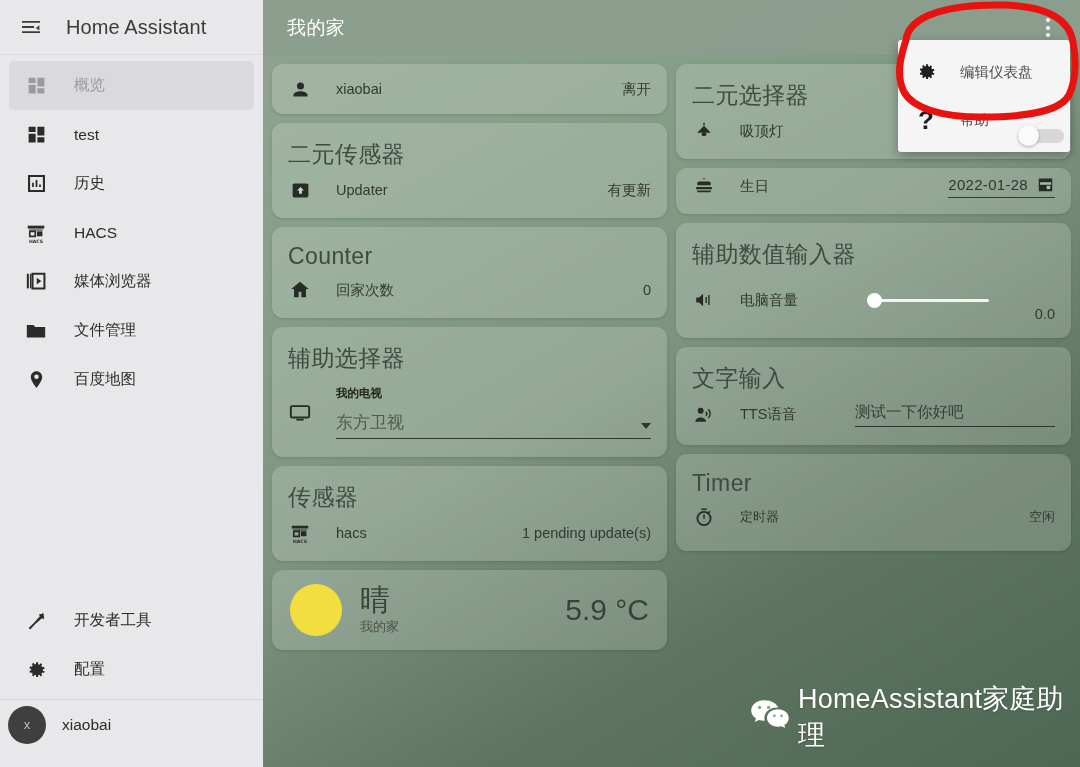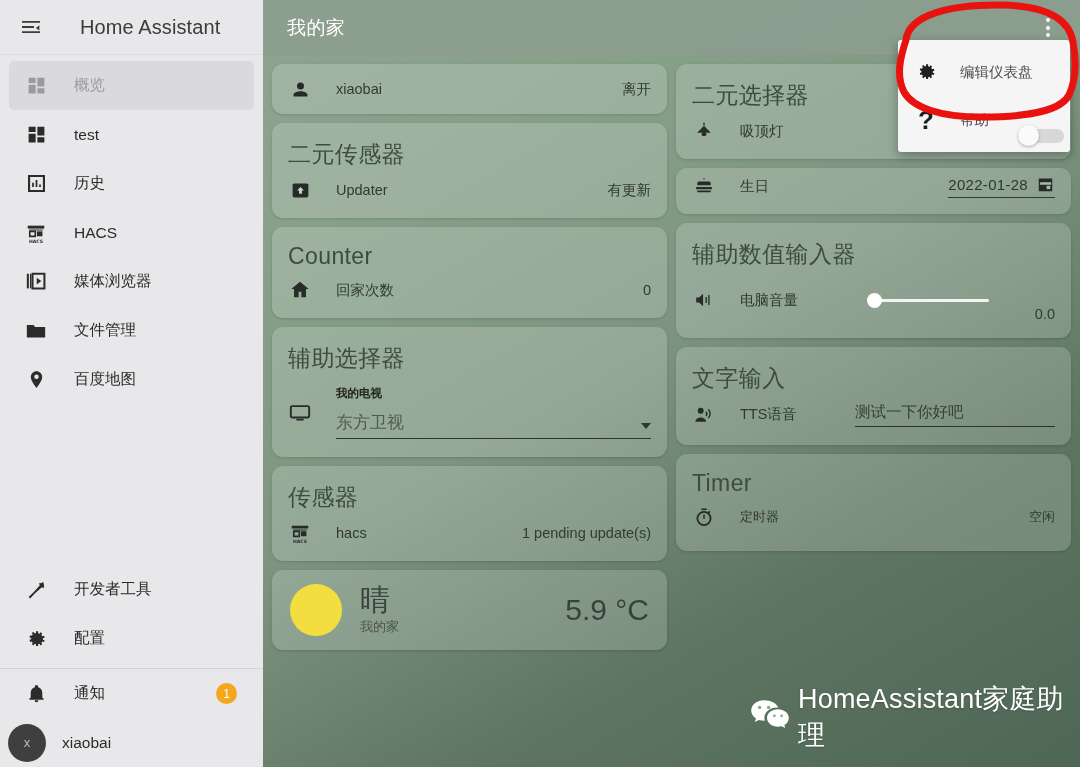--- a/index.html
+++ b/index.html
@@ -14,21 +14,21 @@
   
   .sidebar {
     width: 263px; height: 767px;
     background: #e8e8ea;
     display: flex; flex-direction: column;
     flex: 0 0 263px;
     position: relative; z-index: 5;
   }
   .sb-header {
     height: 55px; display: flex; align-items: center;
-    padding-left: 14px; gap: 32px;
+    padding-left: 14px; gap: 18px;
     border-bottom: 1px solid #dcdcdf;
     flex: 0 0 55px;
   }
   .sb-menu-btn {
     width: 34px; height: 34px; display: flex; align-items: center; justify-content: center;
     cursor: pointer; color: #3c3c3c;
   }
   .sb-title { font-size: 20px; color: #3b3b3b; font-weight: 400; letter-spacing: .1px; }
   .sb-nav { padding-top: 6px; flex: 0 0 auto; }
   .sb-item {
@@ -36,21 +36,21 @@
     margin: 0 9px; border-radius: 5px;
     padding-left: 15px; gap: 26px; cursor: pointer;
   }
   .sb-item.active { background: #dadadd; }
   .sb-item .ic { width: 24px; height: 24px; display:flex; align-items:center; justify-content:center; color:#2b2b2b; flex:0 0 24px;}
   .sb-item.active .ic { color: #9b9b9f; }
   .sb-label { font-size: 15.5px; color: #2b2b2b; white-space: nowrap; }
   .sb-item.active .sb-label { color: #9b9b9f; }
   .sb-spacer { flex: 1 1 auto; }
   .sb-divider { height: 1px; background: #d3d3d6; margin: 5px 0 0 0; }
-  .sb-bottom { padding-bottom: 0; }
+  .sb-bottom { padding-bottom: 18px; }
   .sb-badge {
     margin-left: auto; margin-right: 17px;
     background: #f4a71d; color: #fff;
     width: 21px; height: 21px; border-radius: 50%;
     font-size: 12px; display:flex; align-items:center; justify-content:center;
     font-weight: 500;
   }
   .sb-avatar {
     width: 38px; height: 38px; border-radius: 50%;
     background: #3f3f3f; color: #bdbdbd;
@@ -271,29 +271,20 @@
         <span class="ic">
           <svg width="22" height="22" viewBox="0 0 24 24" fill="currentColor">
             <path d="M12 8.2a3.8 3.8 0 1 0 0 7.6 3.8 3.8 0 0 0 0-7.6zm9.4 5.1l-1.9-.5c.1-.5.1-1.1 0-1.6l1.9-.5-.6-2.3-1.9.5a8 8 0 0 0-1.1-1.4l1-1.7-1.9-1.2-1 1.7c-.5-.2-1-.4-1.6-.5V3.5h-2.3v1.9c-.6.1-1.1.3-1.6.5l-1-1.7L7.5 5.4l1 1.7c-.4.4-.8.9-1.1 1.4l-1.9-.5-.6 2.3 1.9.5c-.1.5-.1 1.1 0 1.6l-1.9.5.6 2.3 1.9-.5c.3.5.7 1 1.1 1.4l-1 1.7 1.9 1.2 1-1.7c.5.2 1 .4 1.6.5v1.9h2.3v-1.9c.6-.1 1.1-.3 1.6-.5l1 1.7 1.9-1.2-1-1.7c.4-.4.8-.9 1.1-1.4l1.9.5z"></path>
           </svg>
         </span>
         <span class="sb-label">配置</span>
       </div>
 
       <div class="sb-divider"></div>
 
-      <div class="sb-item">
-        <span class="ic">
-          <svg width="21" height="21" viewBox="0 0 24 24" fill="currentColor">
-              <path d="M12 22a2.2 2.2 0 0 0 2.2-2.2H9.8A2.2 2.2 0 0 0 12 22zm6.6-5.3v-5.2c0-3.2-1.7-5.9-4.7-6.6v-.7a1.9 1.9 0 1 0-3.8 0v.7c-3 .7-4.7 3.4-4.7 6.6v5.2L3.8 18v1h16.4v-1z"></path>
-            </svg>
-        </span>
-        <span class="sb-label">通知</span>
-        <span class="sb-badge">1</span>
-      </div>
 
       <div class="sb-item" style="gap:16px;padding-left:6px;">
         <span class="sb-avatar">x</span>
         <span class="sb-label">xiaobai</span>
       </div>
     </div>
   </aside>
 
   <main class="main">
 

